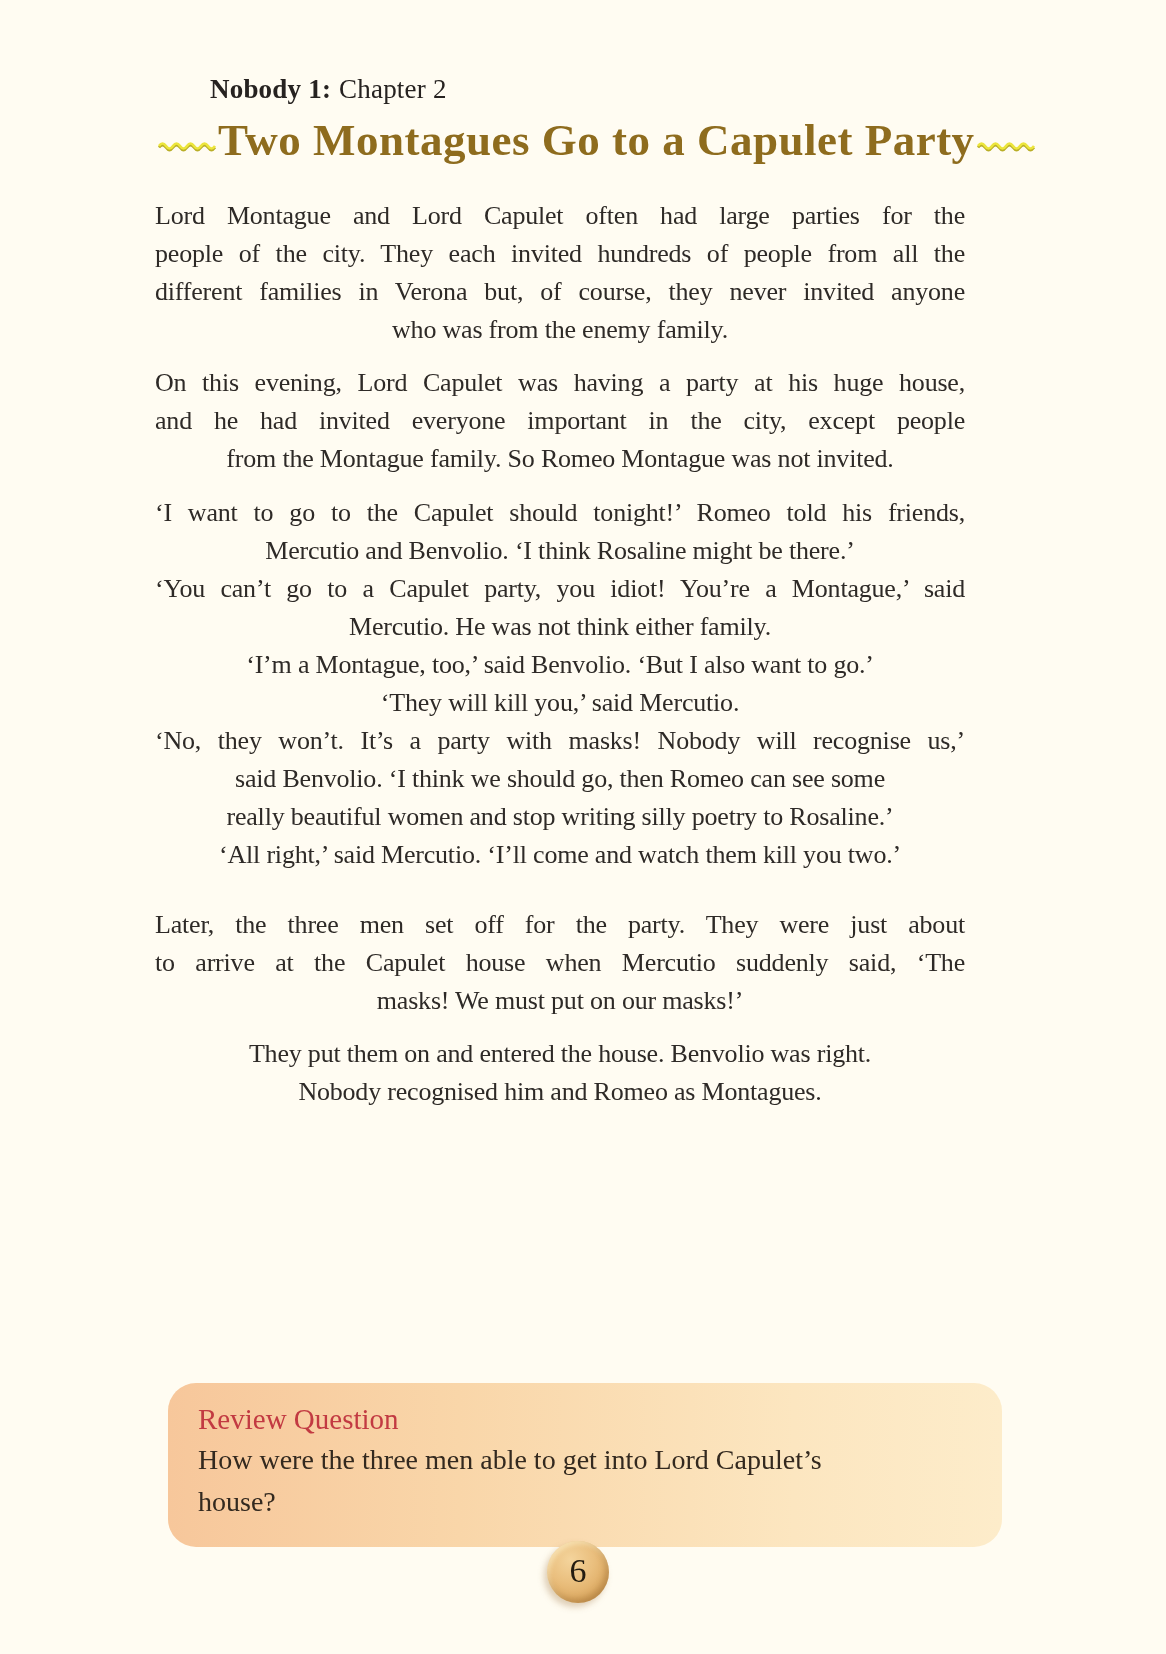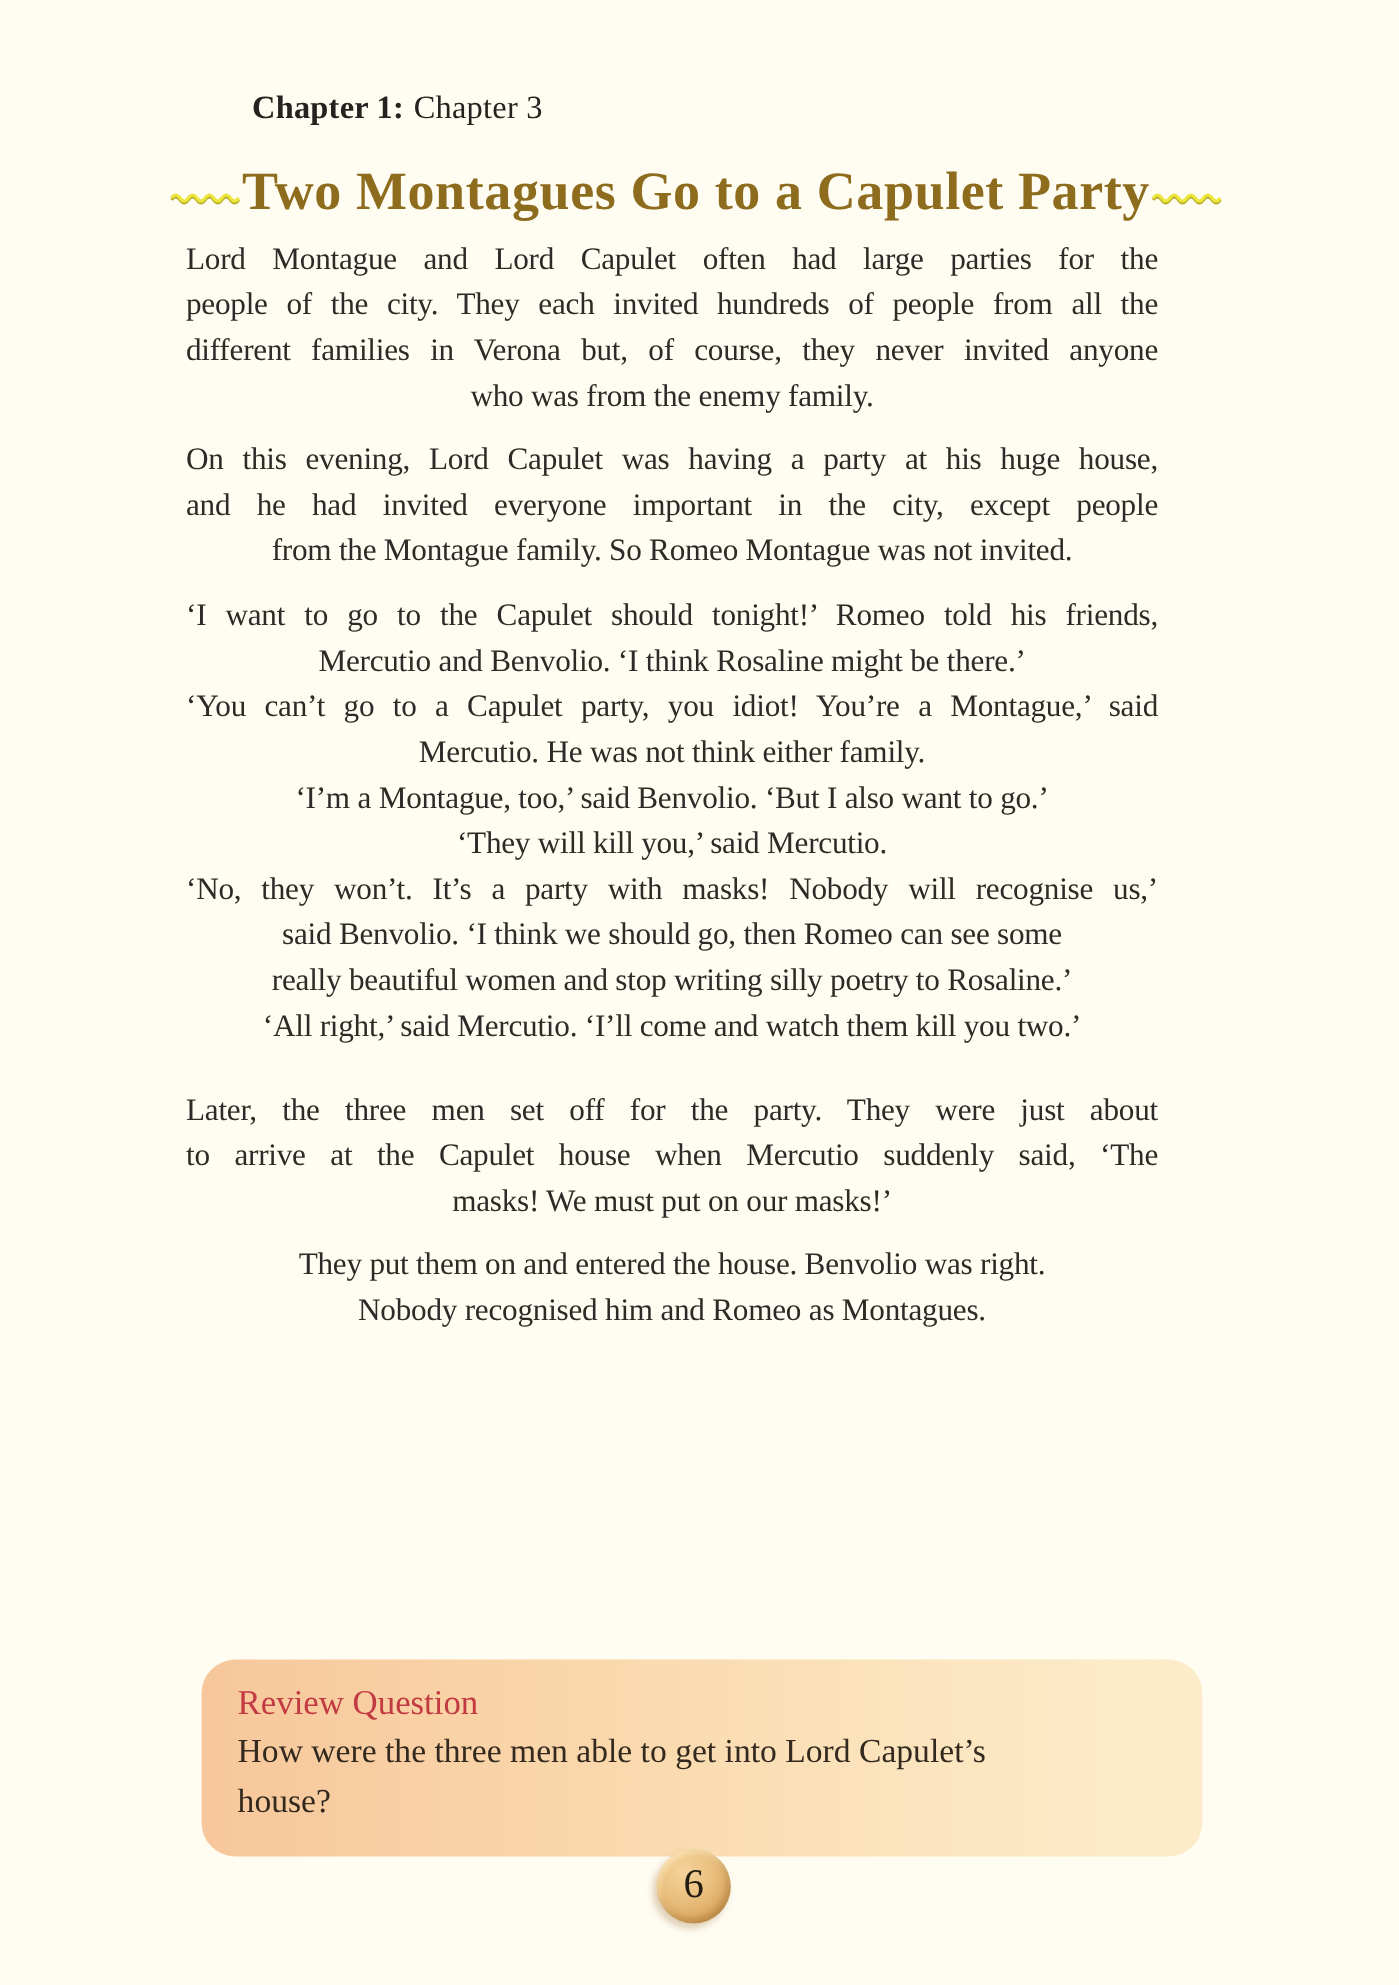--- a/index.html
+++ b/index.html
@@ -10,22 +10,22 @@
     font-family:"Liberation Serif","DejaVu Serif",serif;
     color:#2e2a27;
     overflow:hidden;
   }
   .kicker{
     position:absolute;left:210px;top:74px;
     font-size:27px;color:#262220;letter-spacing:.2px;
   }
   .kicker .bold{font-weight:bold;margin-right:8px;}
   .titlerow{
-    position:absolute;left:156px;top:128px;width:848px;height:62px;
-    display:flex;align-items:center;justify-content:center;
+    position:absolute;left:156px;top:109px;width:848px;height:62px;
+    display:flex;align-items:center;justify-content:space-between;
   }
   .titlerow h1{
     margin:0;font-size:45px;font-weight:bold;line-height:60px;
     color:#8e6c1e;letter-spacing:.5px;white-space:nowrap;
   }
   .squig{flex:0 0 auto;margin-top:10px;}
   .body{
     position:absolute;left:155px;top:197px;width:810px;
     font-size:26px;line-height:38px;letter-spacing:-0.2px;
   }
@@ -53,21 +53,21 @@
     display:flex;align-items:center;justify-content:center;
   }
   .coin span{font-size:34px;color:#241c10;transform:translateY(-1px);}
 </style>
 </head>
 <body>
 
 <div class="page">
 
   <div class="kicker">
-    <span class="bold">Chapter 1:</span><span>Chapter 3</span>
+    <span class="bold">Nobody 1:</span><span>Chapter 2</span>
   </div>
 
   <div class="titlerow">
     <svg class="squig" width="62" height="14" viewBox="0 0 62 14">
       <path d="M3 8 q3.5 -5 7 0 t7 0 t7 0 t7 0 t7 0 t7 0 t7 0 t7 0" fill="none" stroke="#b9ae27" stroke-width="2.6" transform="translate(0,1.6)"></path>
       <path d="M3 8 q3.5 -5 7 0 t7 0 t7 0 t7 0 t7 0 t7 0 t7 0 t7 0" fill="none" stroke="#ece53c" stroke-width="2.6"></path>
     </svg>
     <h1>Two Montagues Go to a Capulet Party</h1>
     <svg class="squig" width="62" height="14" viewBox="0 0 62 14">
       <path d="M3 8 q3.5 -5 7 0 t7 0 t7 0 t7 0 t7 0 t7 0 t7 0 t7 0" fill="none" stroke="#b9ae27" stroke-width="2.6" transform="translate(0,1.6)"></path>

